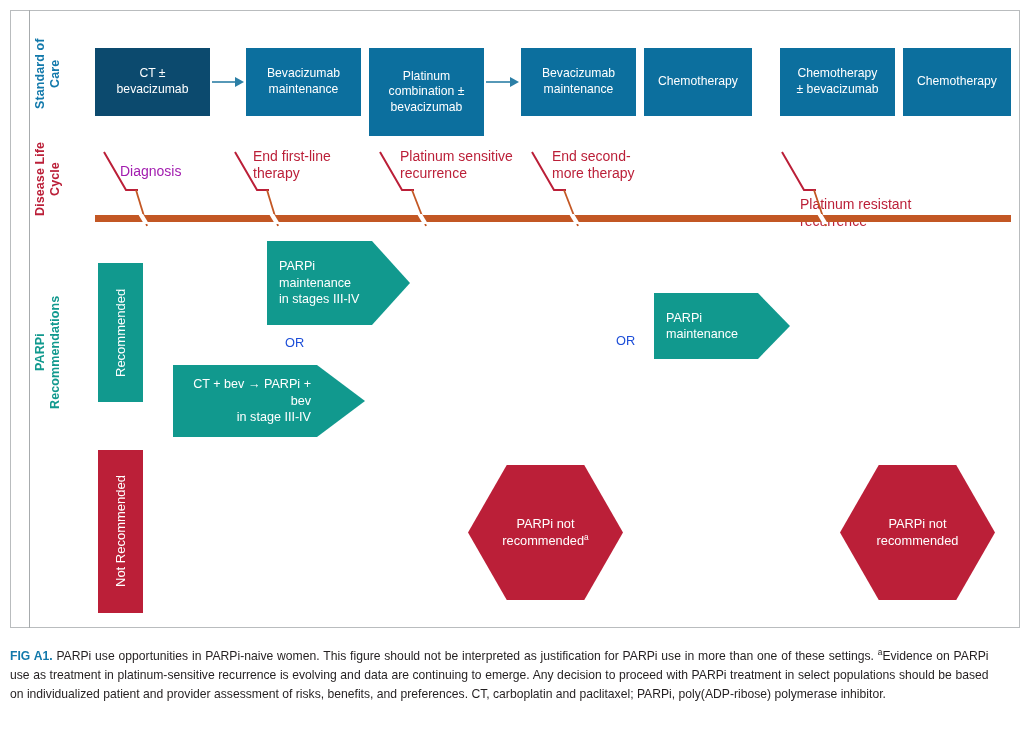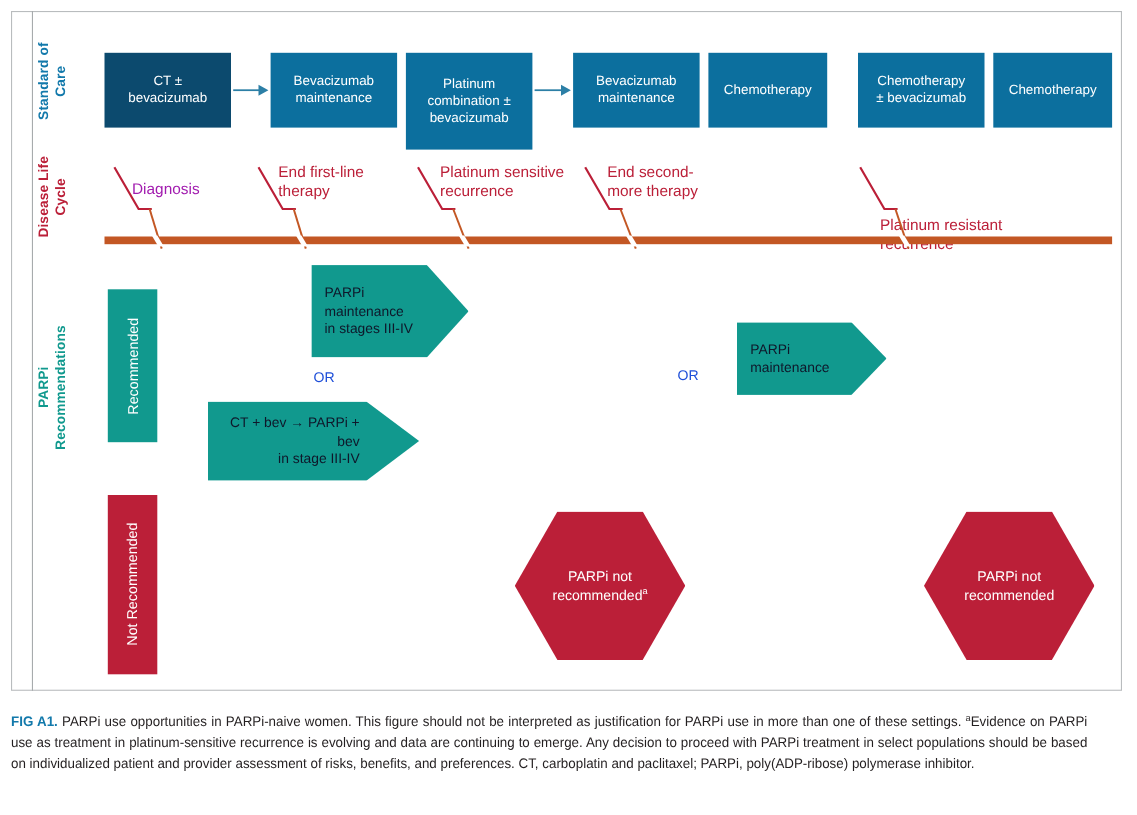--- a/index.html
+++ b/index.html
@@ -111,28 +111,27 @@
     justify-content: center;
     text-align: center;
   }
   .side-bar.rec    { background: #11998e; left: 98px; top: 263px; width: 45px; height: 139px; }
   .side-bar.notrec { background: #bb1f38; left: 98px; top: 450px; width: 45px; height: 163px; }
 
   
   .chevron {
     position: absolute;
     background: #11998e;
-    color: #0f172a;
+    color: #ffffff;
     font-size: 12.6px;
     line-height: 1.3;
     display: flex;
     align-items: center;
     box-sizing: border-box;
     white-space: pre-line;
-    margin-left: 16px;
   }
 
   
   .or-text {
     position: absolute;
     font-size: 12.8px;
     color: #1d4ed8;
   }
 
   

